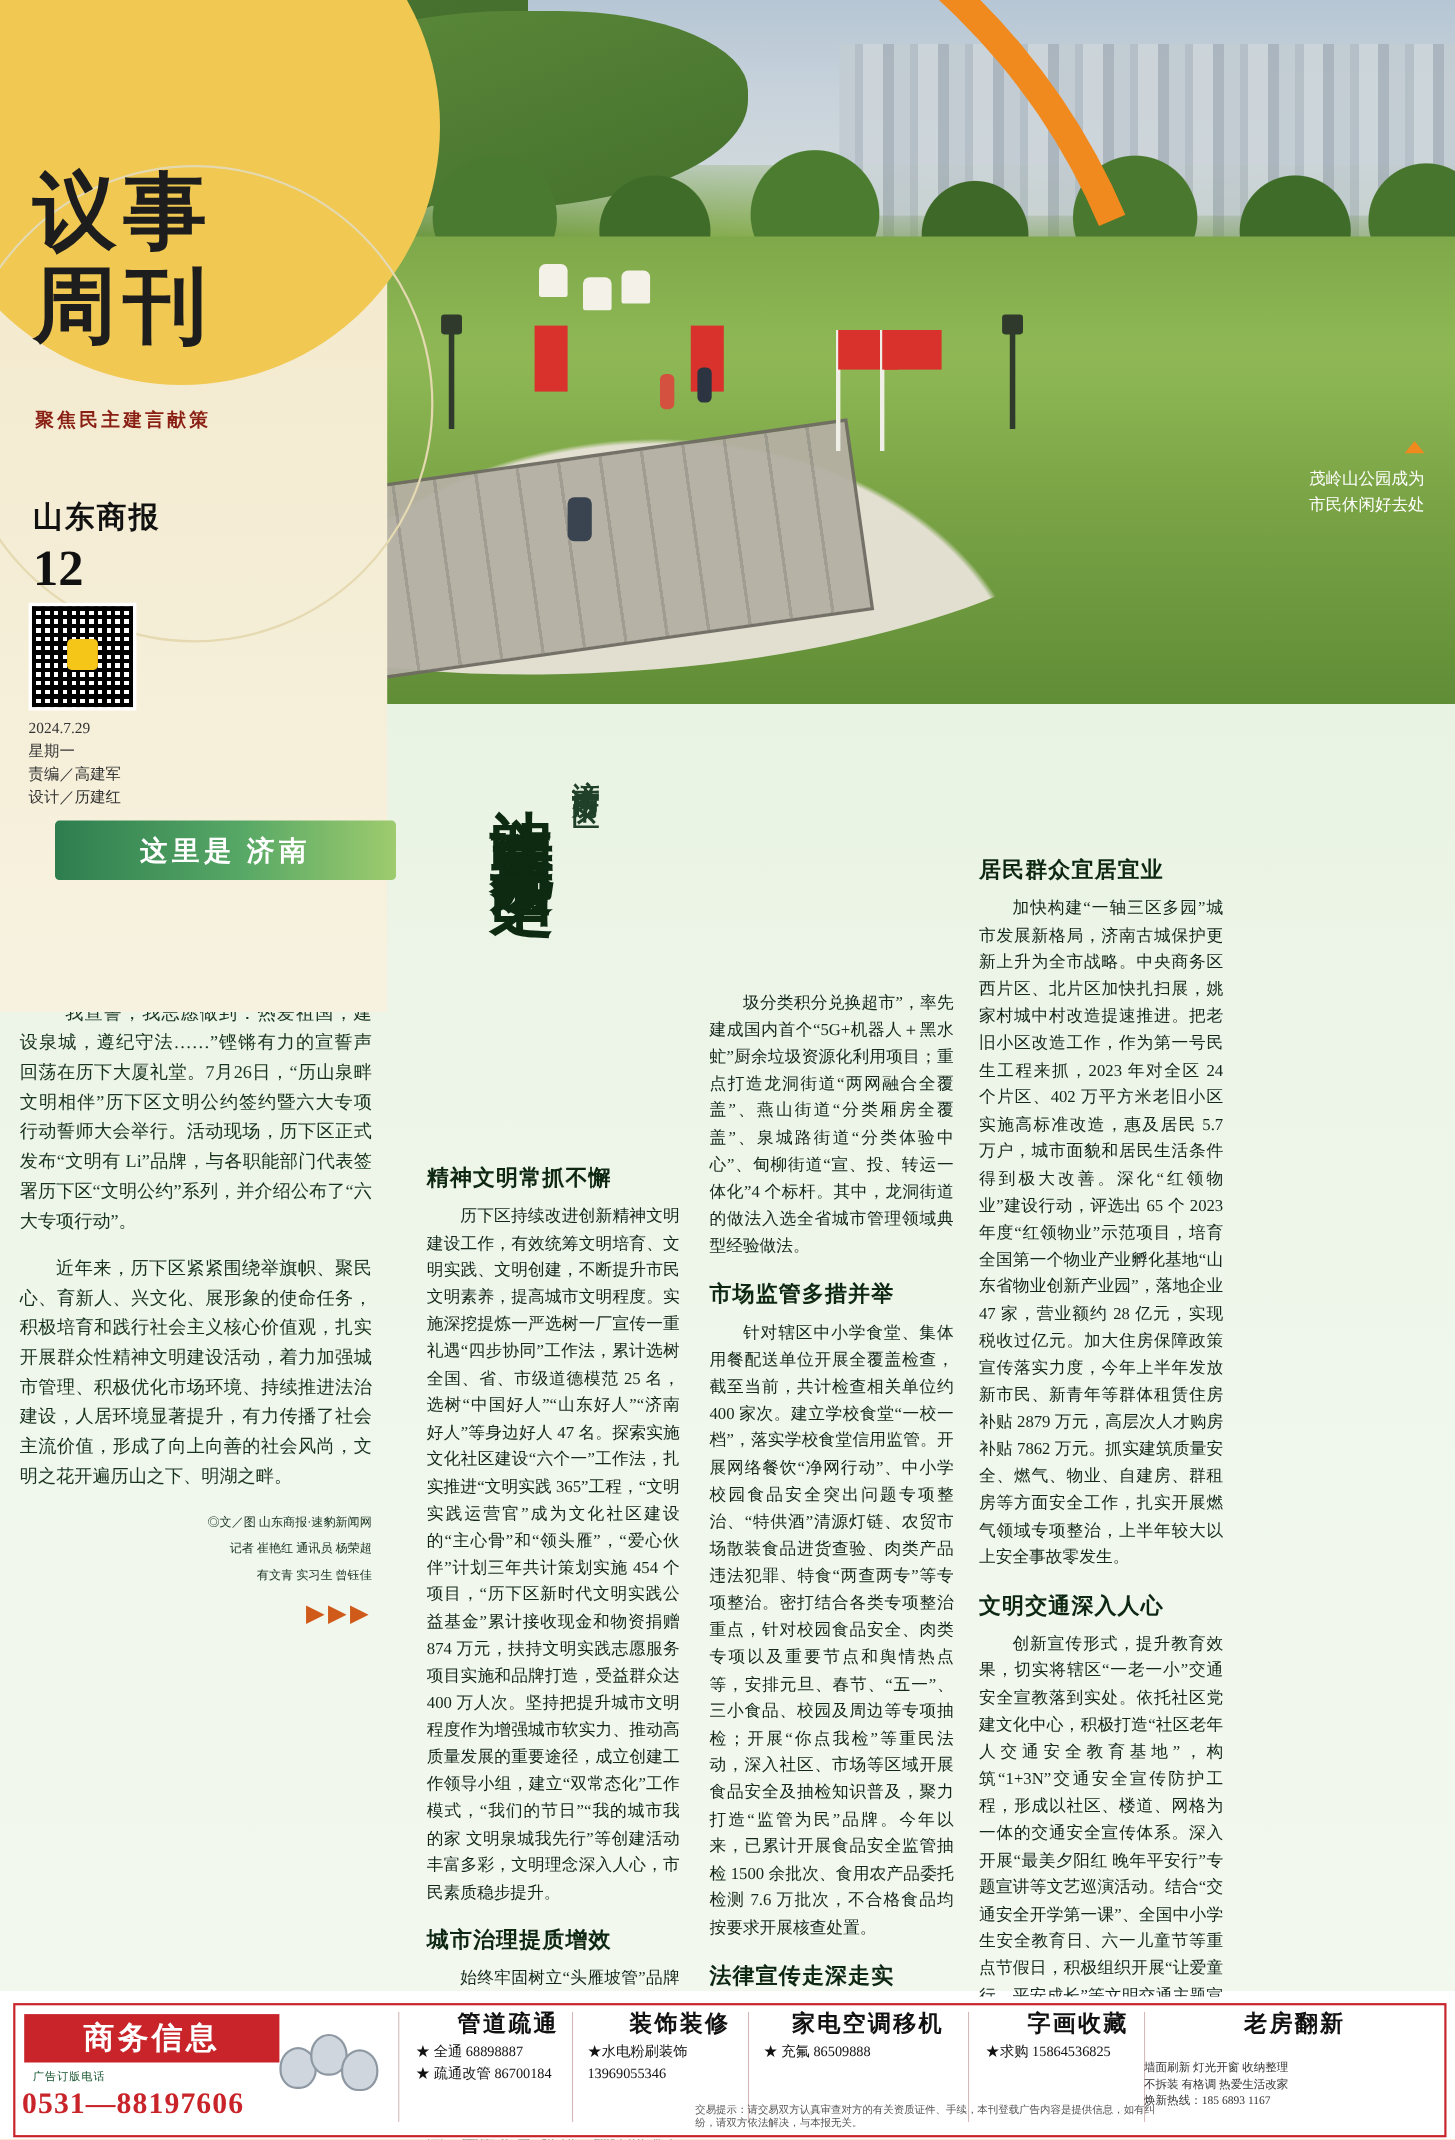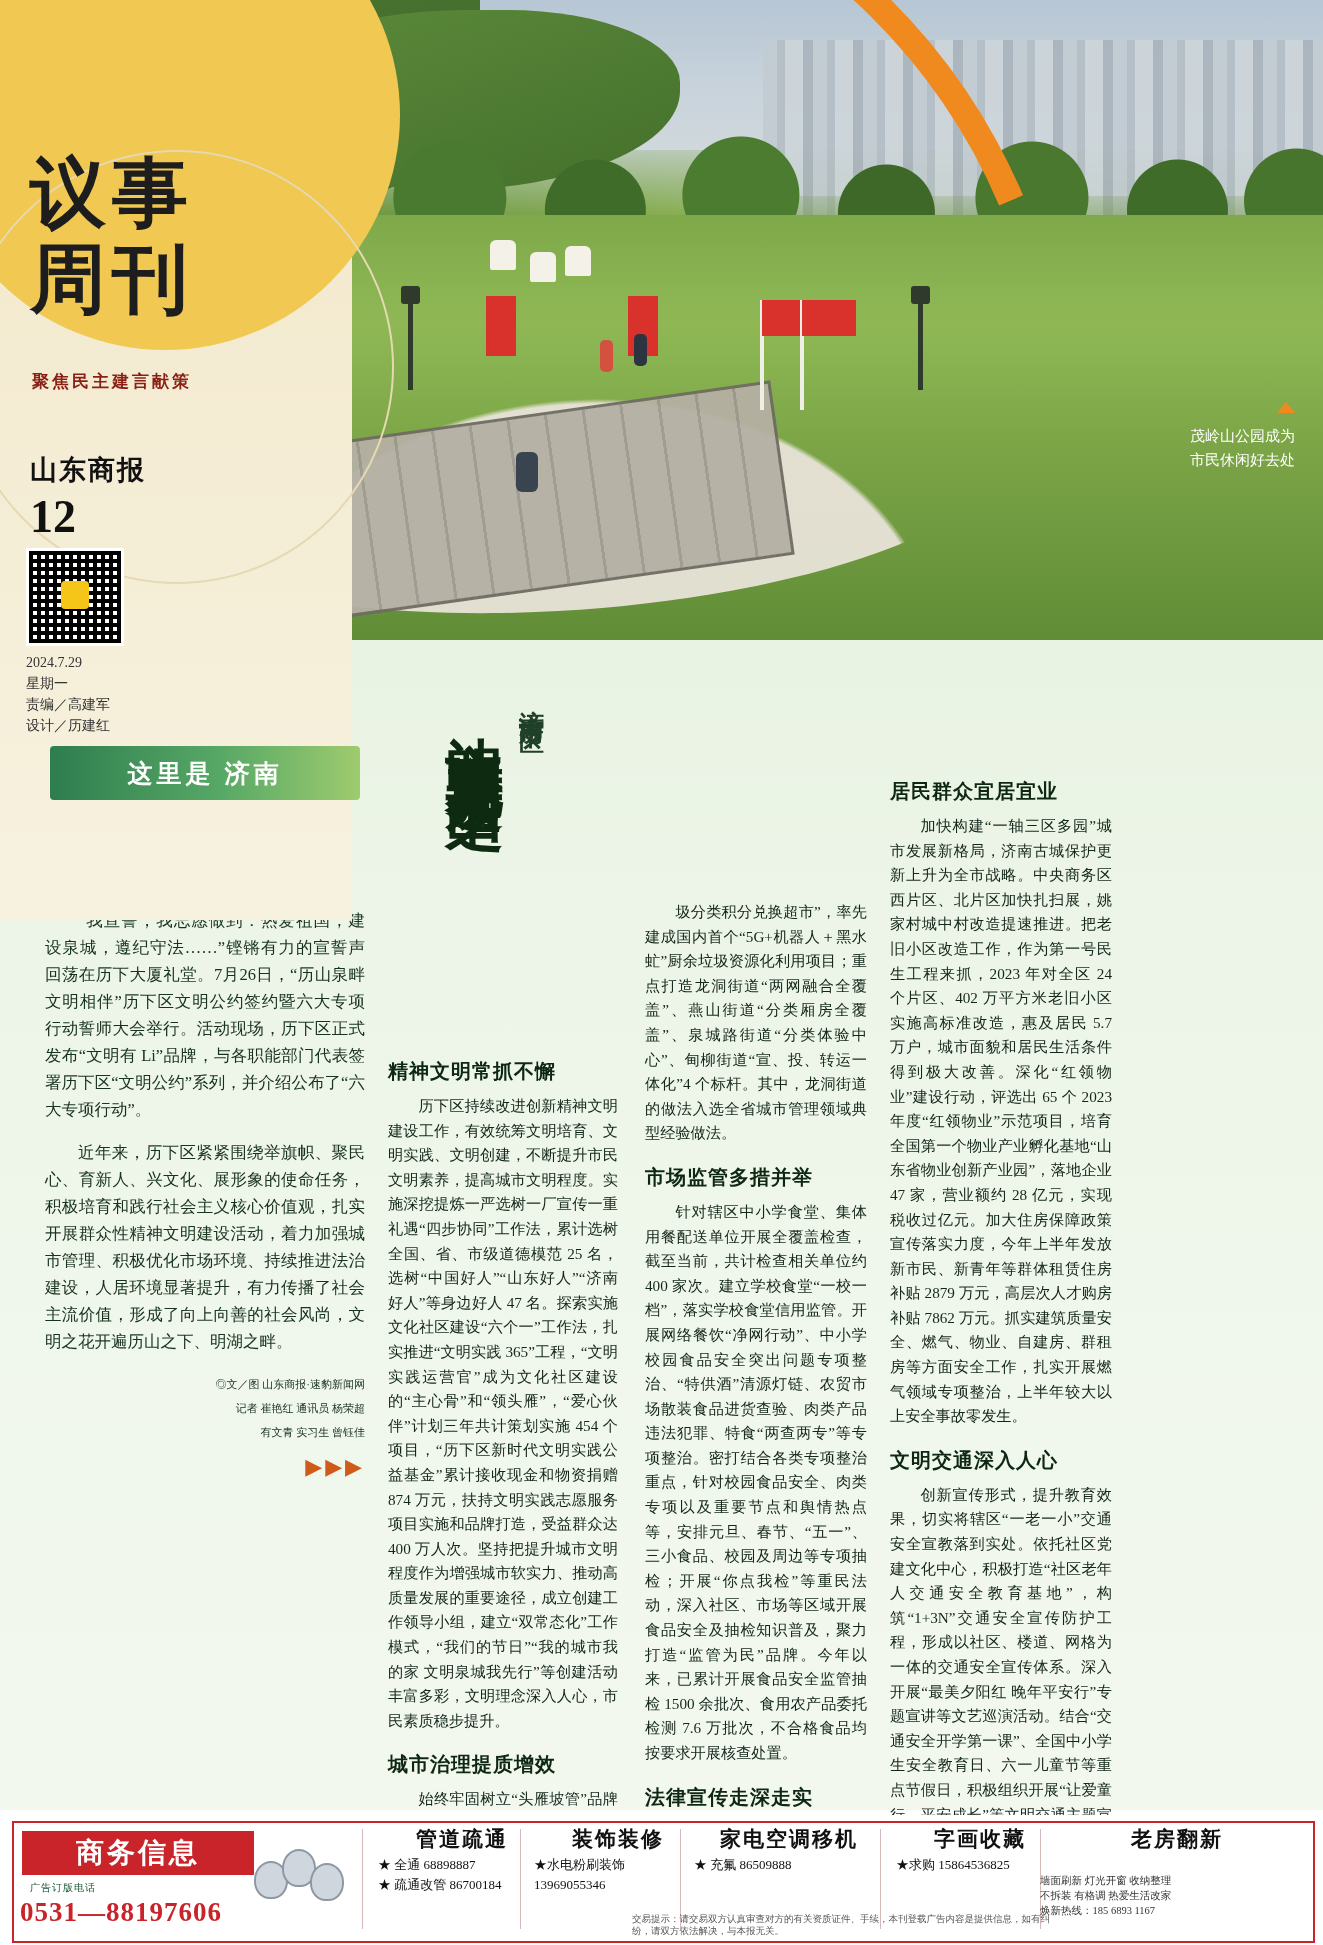--- a/index.html
+++ b/index.html
@@ -148,21 +148,21 @@
     border-radius:4px;color:#fff;font-size:25px;font-weight:bold;
     display:flex;align-items:center;justify-content:center;letter-spacing:4px;margin-left:28px;
   }
 
   
   .body-bg{
     position:absolute;left:0;top:640px;width:1323px;height:1170px;
     background:linear-gradient(180deg,#e9f3e3 0%,#eef6ea 40%,#f3f8ef 100%);
   }
   .leftcol{
-    position:absolute;left:18px;top:890px;width:320px;margin-left:27px;
+    position:absolute;left:18px;top:890px;width:320px;
   }
   .lead-para{
     font-size:16.5px;line-height:27px;color:#17321d;text-align:justify;text-indent:2em;
     font-family:"Liberation Serif", serif;
   }
   .byline{
     margin-top:16px;font-size:11px;line-height:24px;color:#17321d;text-align:right;
   }
   .arrows{margin-top:10px;font-size:22px;color:#cf5a1a;letter-spacing:3px;text-align:right;}
 

